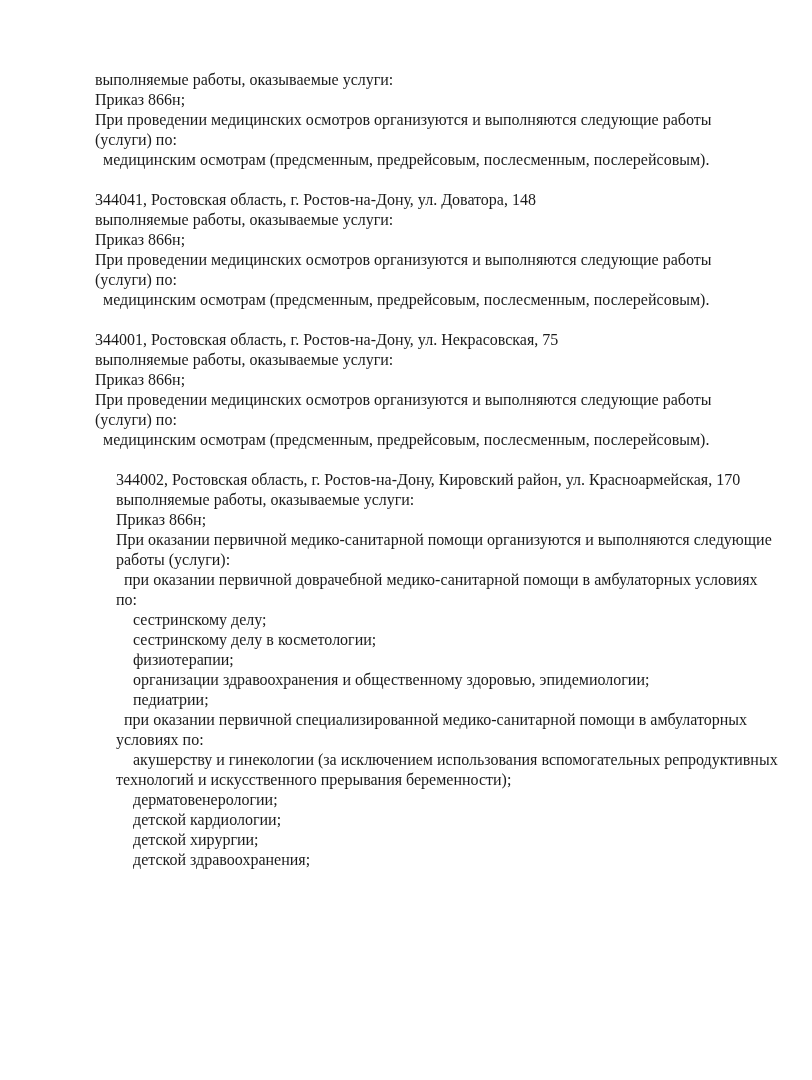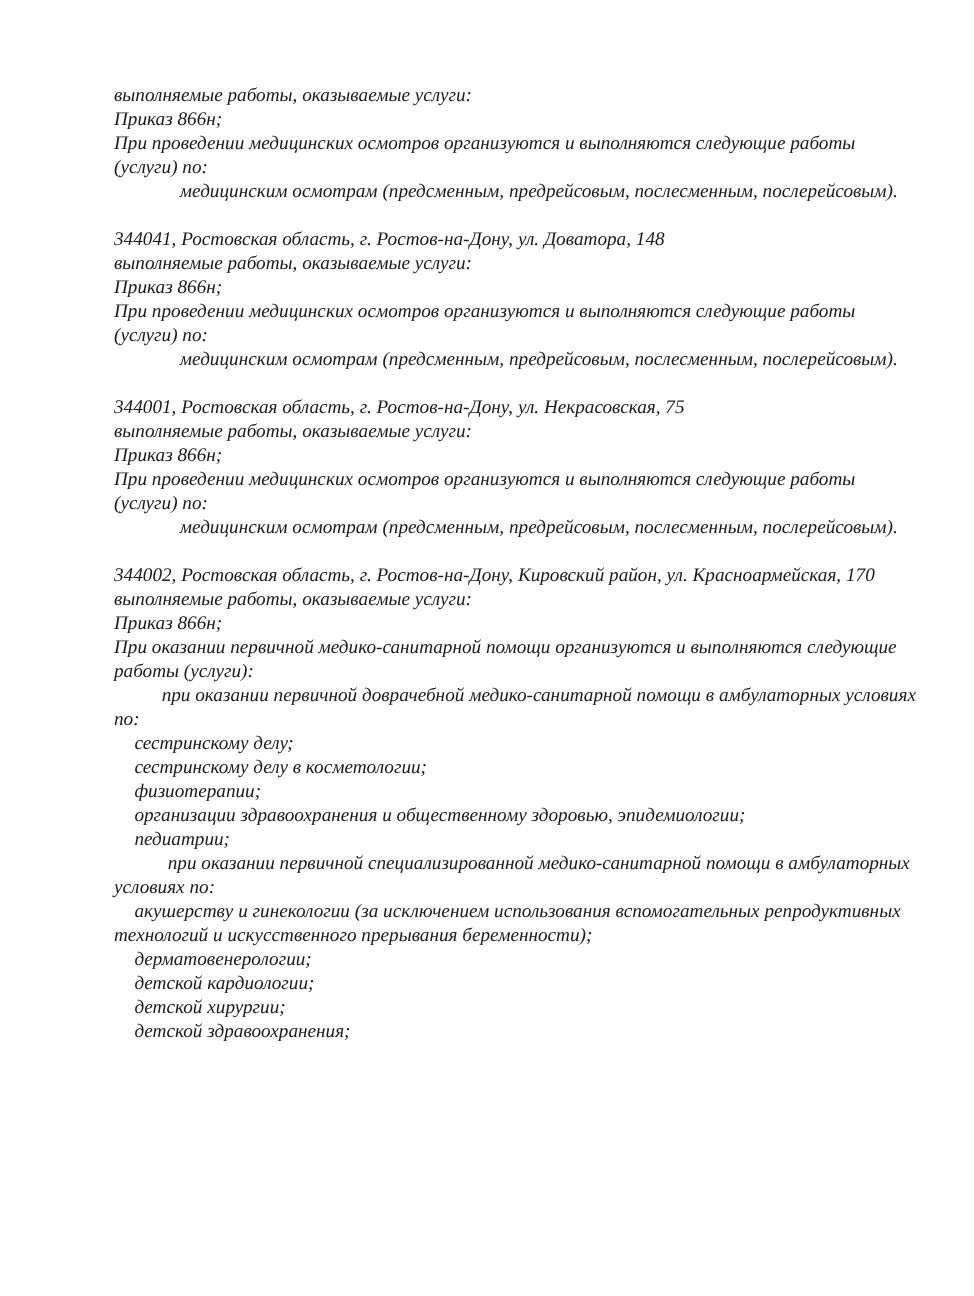--- a/index.html
+++ b/index.html
@@ -27,30 +27,30 @@
     top: 70px;
     width: 700px;
     color: #1a1a1a;
     font-family: "Liberation Serif", "DejaVu Serif", serif;
     font-size: 16px;
     line-height: 20px;
   }
   .block {
     margin: 0 0 20px 0;
     padding: 0;
-    font-style: italic;
   }
   .block:last-child {
     margin-bottom: 0;
+    margin-left: 21px;
   }
   .line {
     white-space: nowrap;
     height: 20px;
   }
-  .line[data-indent="1"] { padding-left: 8px; text-align: center; }
+  .line[data-indent="1"] { padding-left: 8px; }
   .line[data-indent="2"] { padding-left: 17px; }
 </style>
 </head>
 <body>
 
 <div class="page">
   <div class="doc-body">
 
     <section class="block">
       <div class="line" data-indent="0">выполняемые работы, оказываемые услуги:</div>

